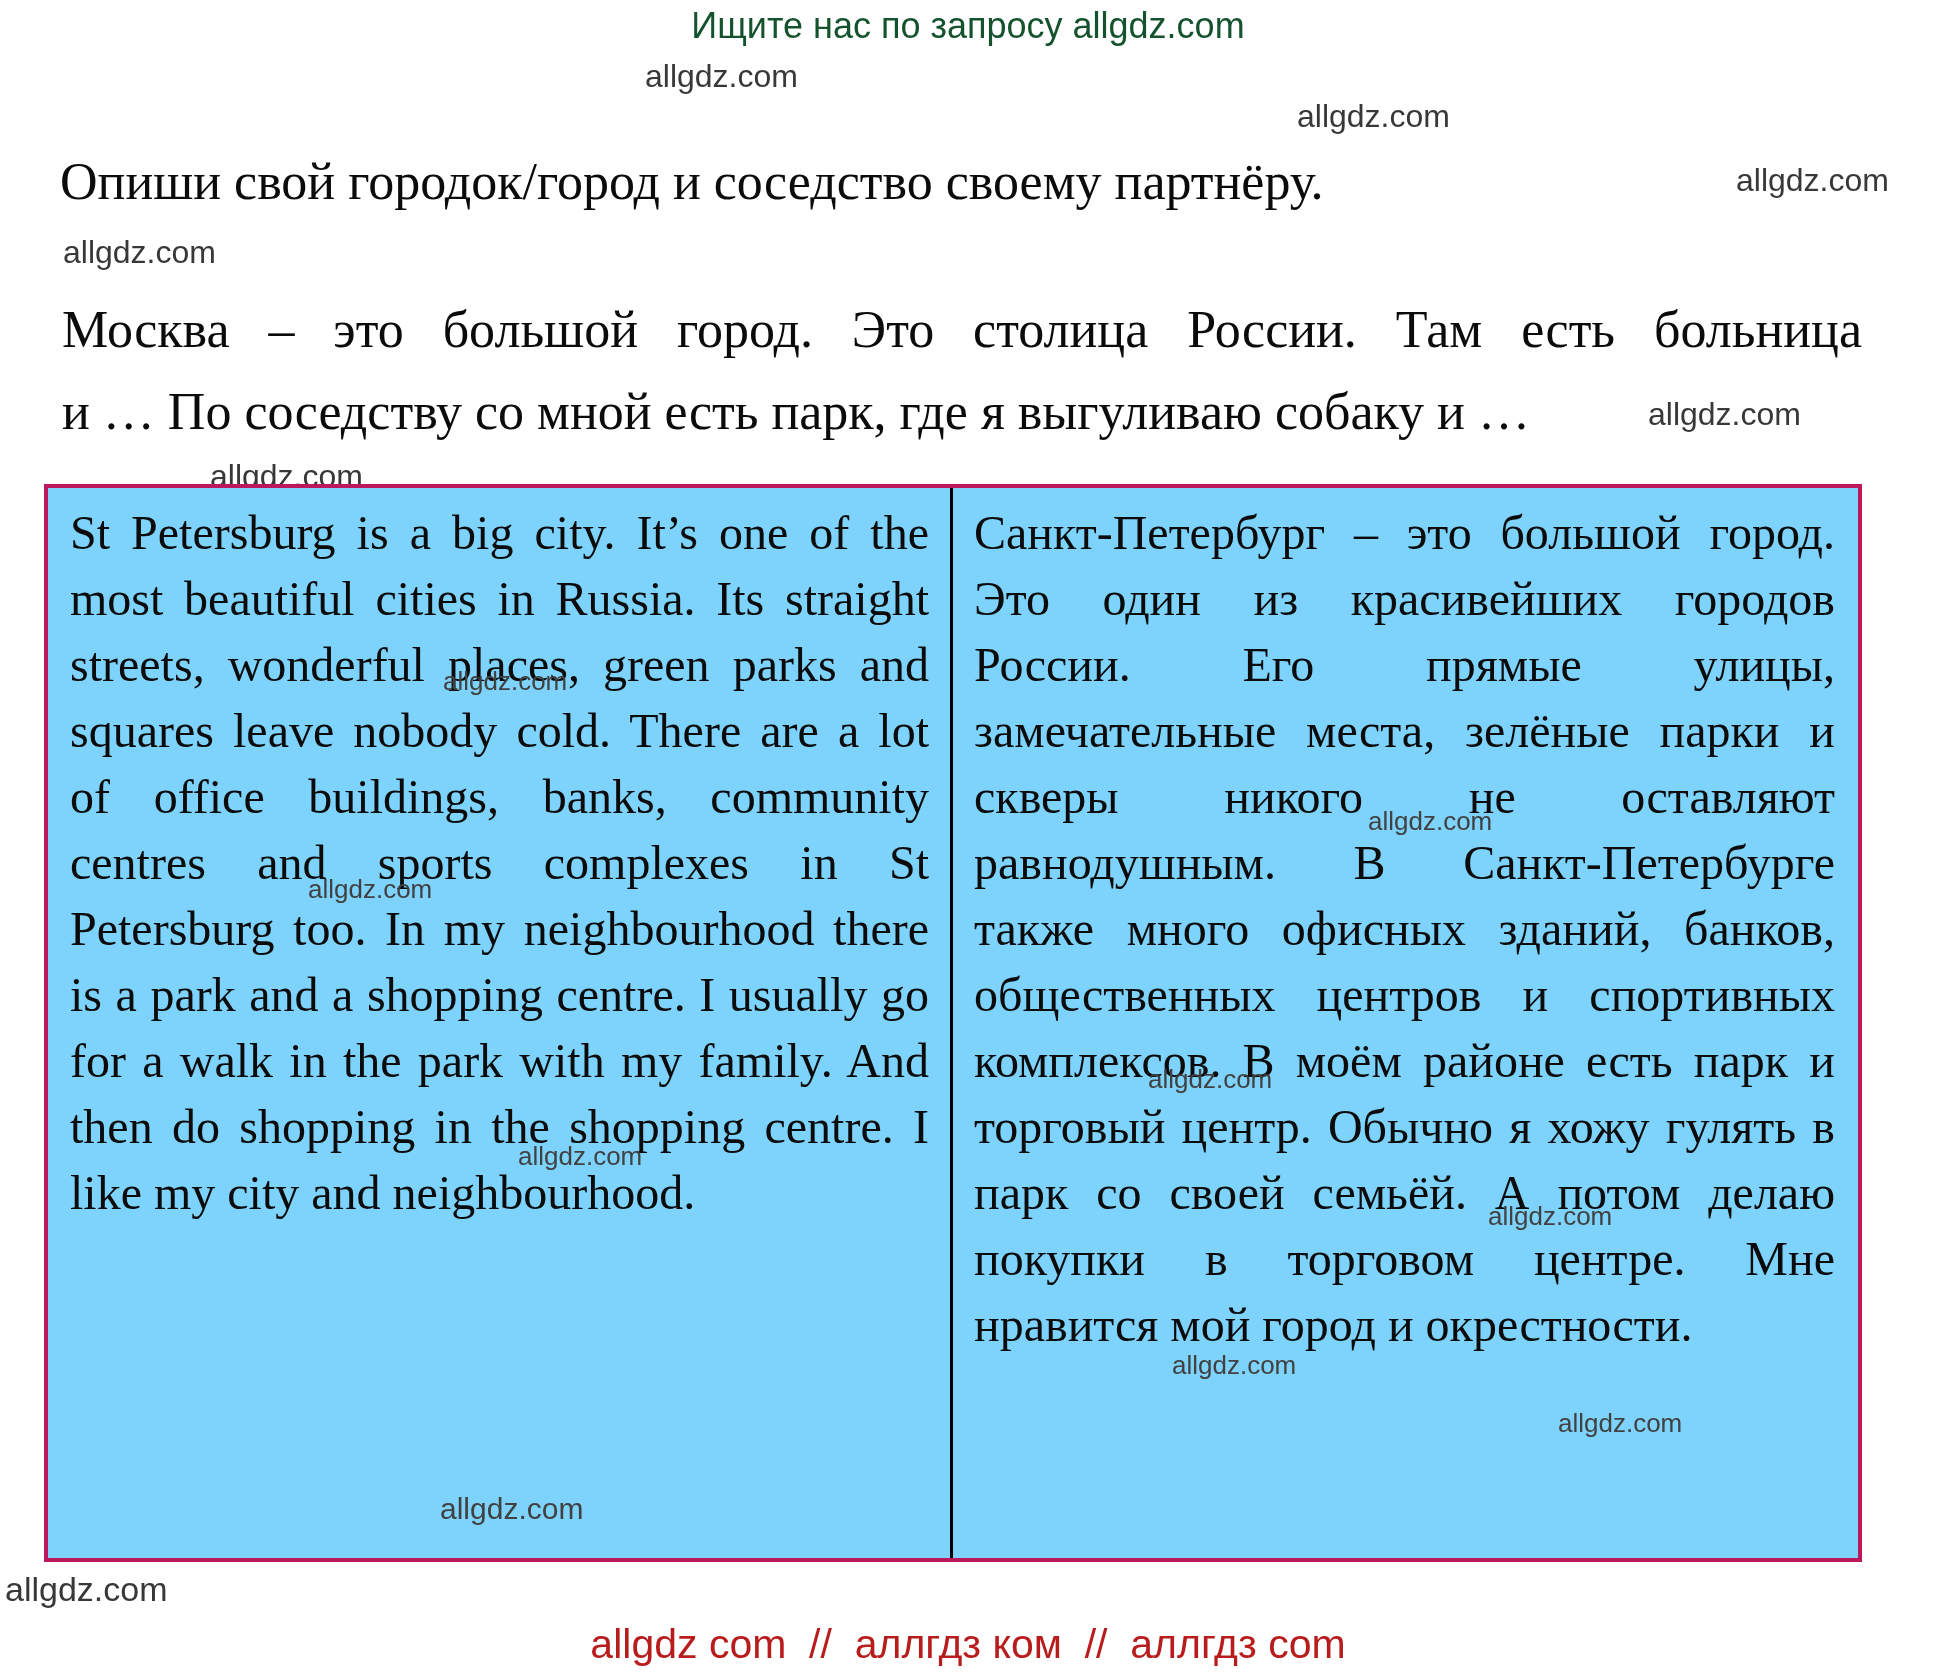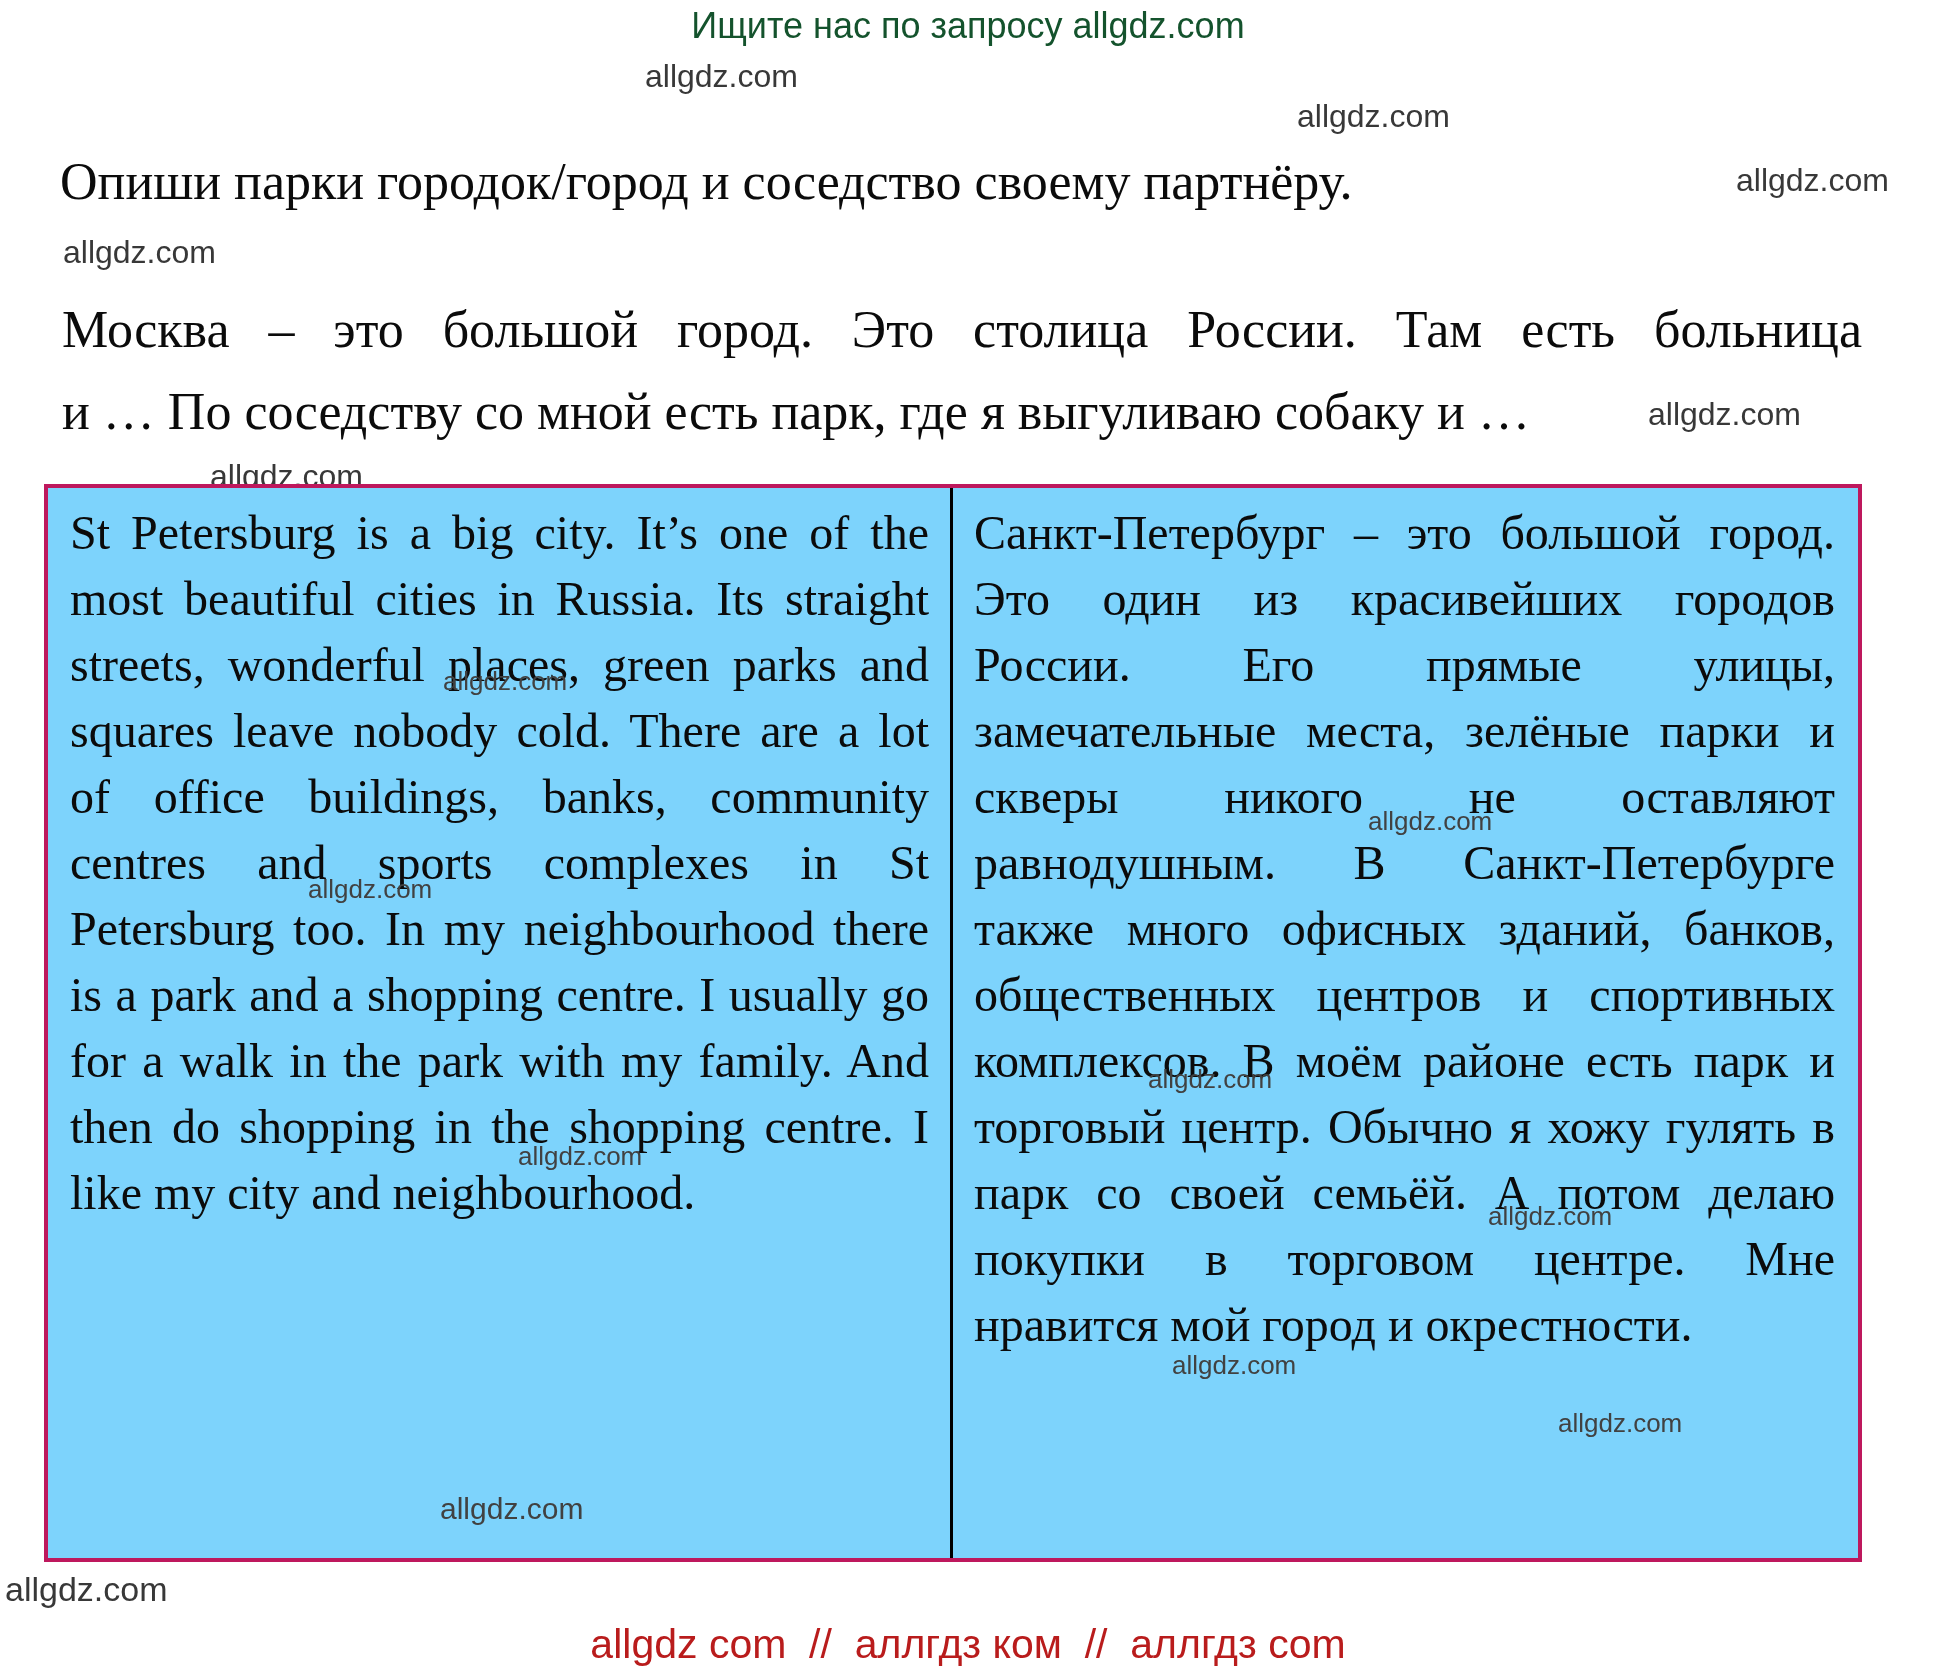--- a/index.html
+++ b/index.html
@@ -60,21 +60,21 @@
   <div class="green-header">Ищите нас по запросу allgdz.com</div>
 
   <span class="wm" style="left:645px;top:60px">allgdz.com</span>
   <span class="wm" style="left:1297px;top:100px">allgdz.com</span>
   <span class="wm" style="left:1736px;top:164px">allgdz.com</span>
   <span class="wm" style="left:63px;top:236px">allgdz.com</span>
   <span class="wm" style="left:1648px;top:398px">allgdz.com</span>
   <span class="wm" style="left:210px;top:460px">allgdz.com</span>
 
 
-  <div class="doc-task">Опиши парки городок/город и соседство своему партнёру.</div>
+  <div class="doc-task">Опиши свой городок/город и соседство своему партнёру.</div>
 
   <div class="example-line1">Москва – это большой город. Это столица России. Там есть больница</div>
   <div class="example-line2">и … По соседству со мной есть парк, где я выгуливаю собаку и …</div>
 
   <div class="answer-table">
     <div class="cell cell-en">St Petersburg is a big city. It’s one of the most beautiful cities in Russia. Its straight streets, wonderful places, green parks and squares leave nobody cold. There are a lot of office buildings, banks, community centres and sports complexes in St Petersburg too. In my neighbourhood there is a park and a shopping centre. I usually go for a walk in the park with my family. And then do shopping in the shopping centre. I like my city and neighbourhood.</div>
     <div class="cell cell-ru">Санкт-Петербург – это большой город. Это один из красивейших городов России. Его прямые улицы, замечательные места, зелёные парки и скверы никого не оставляют равнодушным. В Санкт-Петербурге также много офисных зданий, банков, общественных центров и спортивных комплексов. В моём районе есть парк и торговый центр. Обычно я хожу гулять в парк со своей семьёй. А потом делаю покупки в торговом центре. Мне нравится мой город и окрестности.</div>
   </div>
 
   <span class="wm wm-sm" style="left:443px;top:668px">allgdz.com</span>

